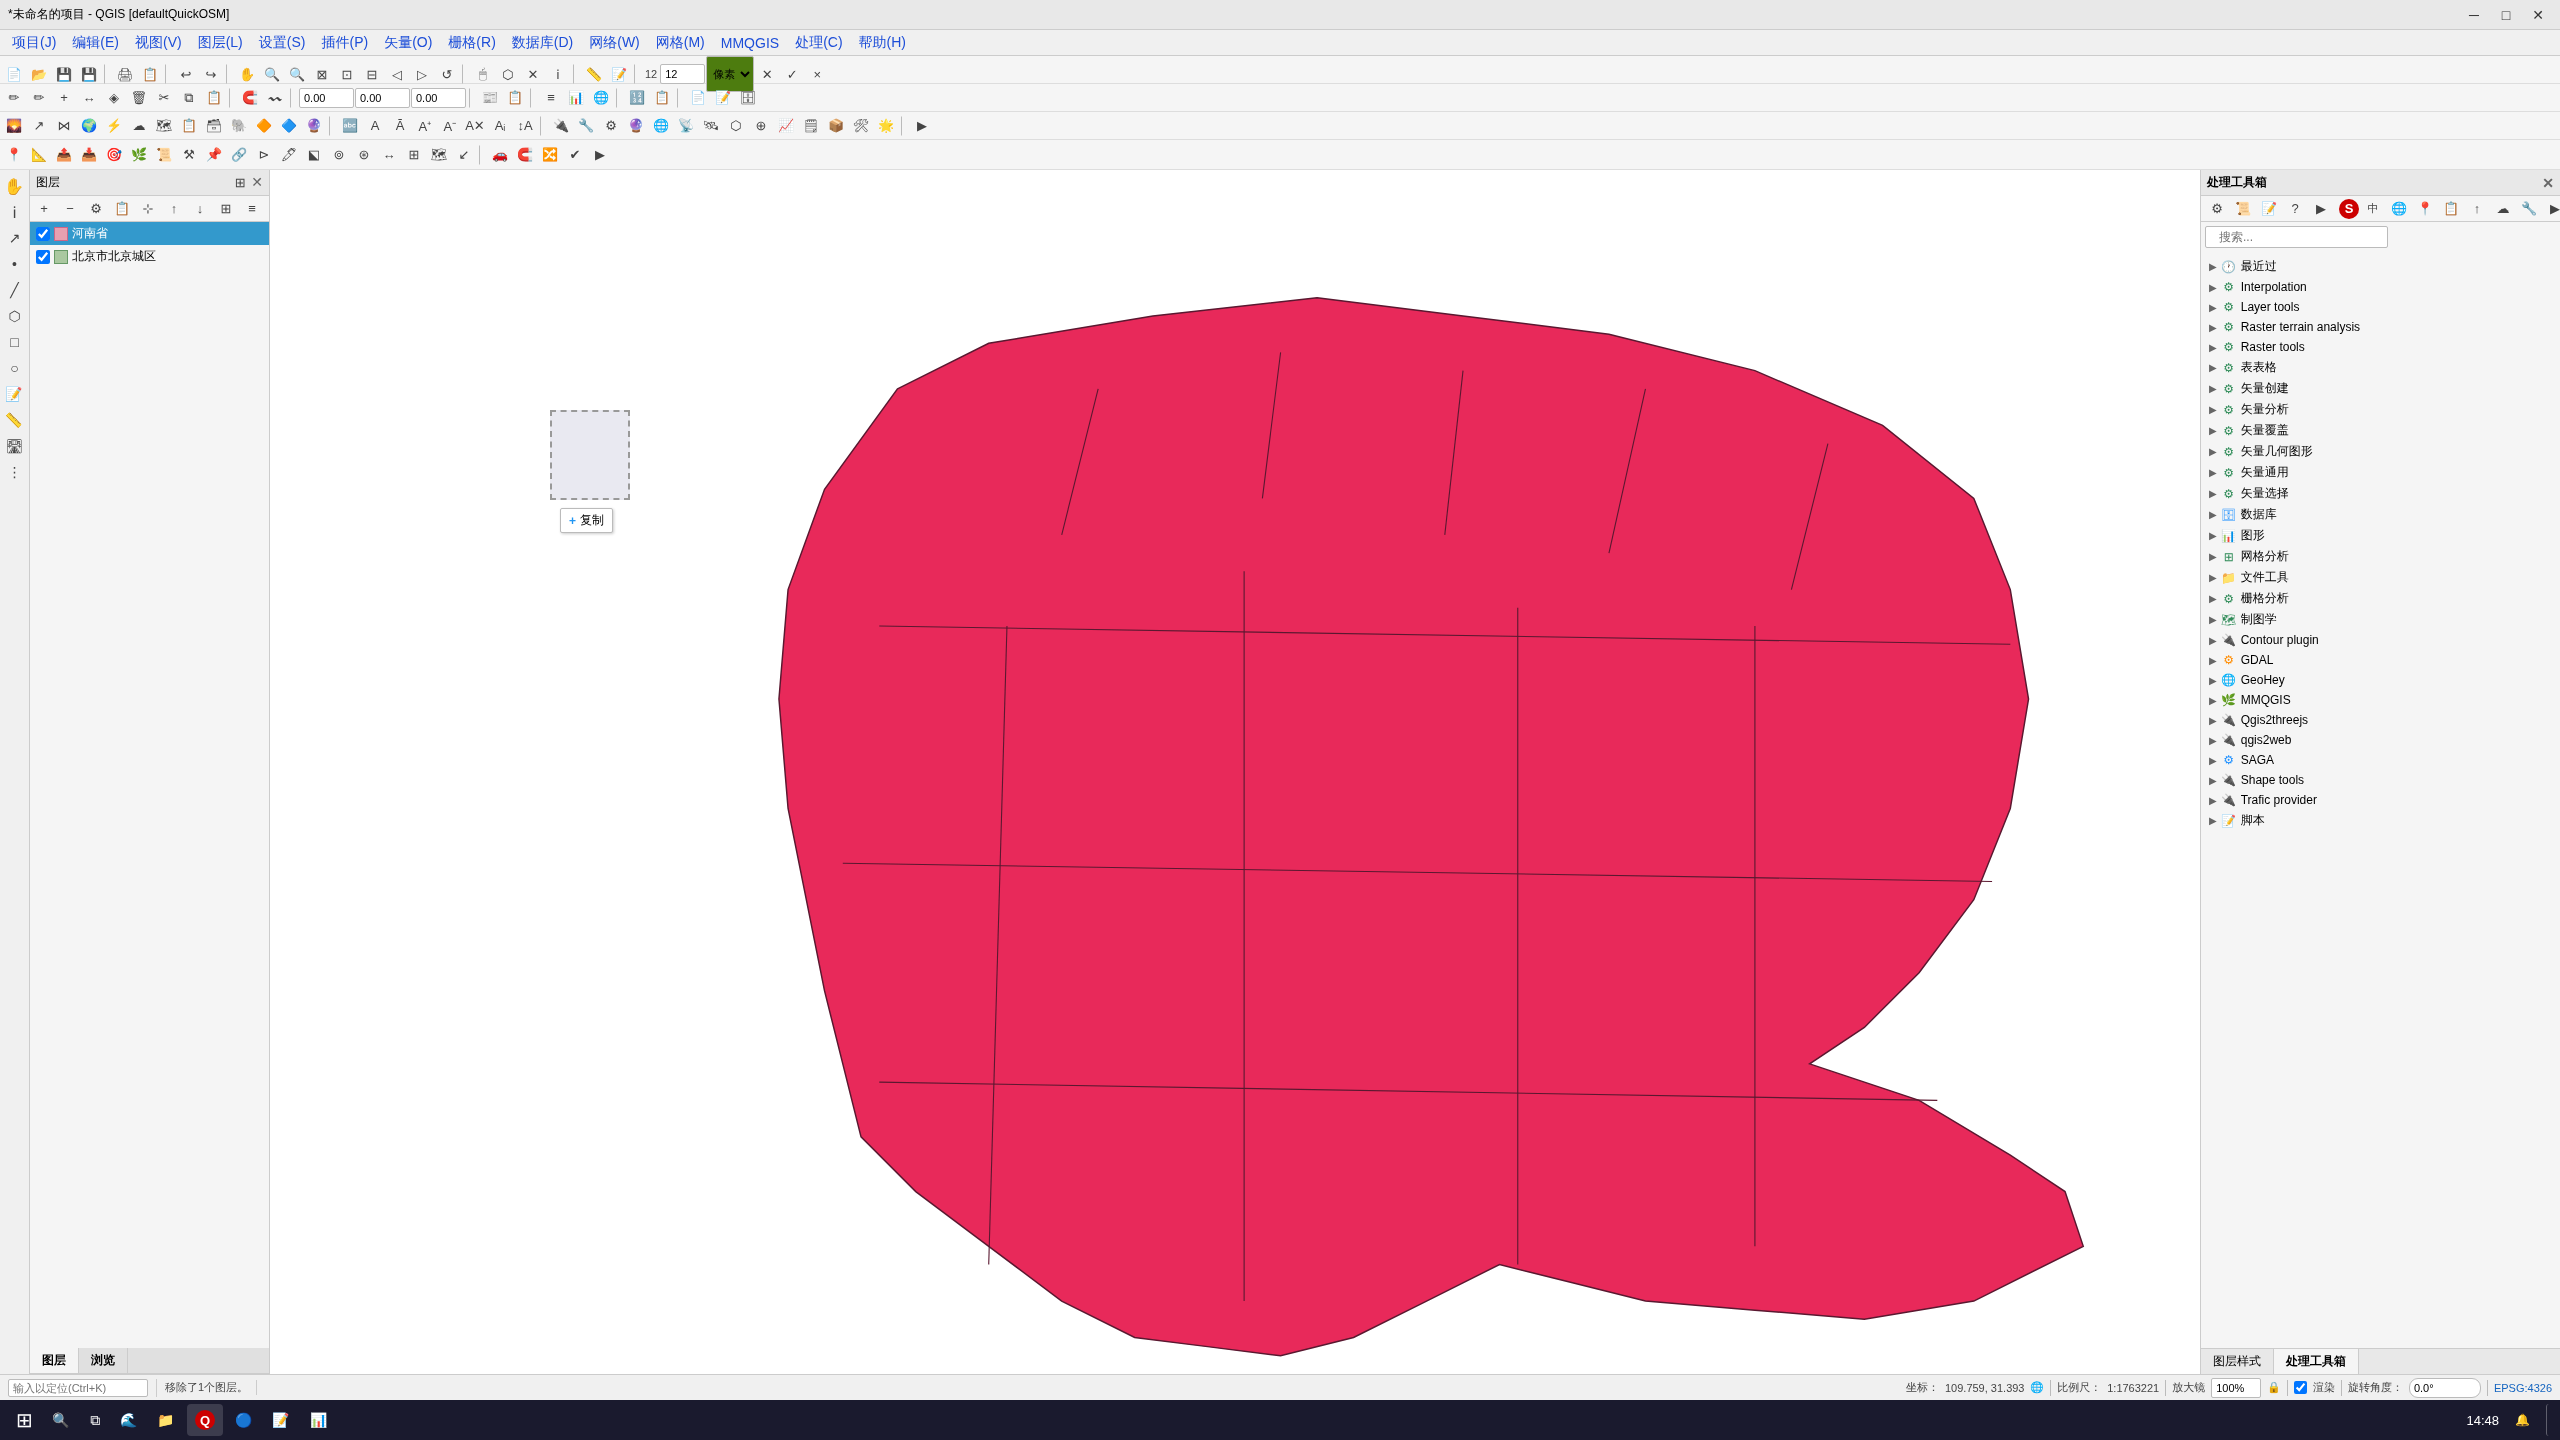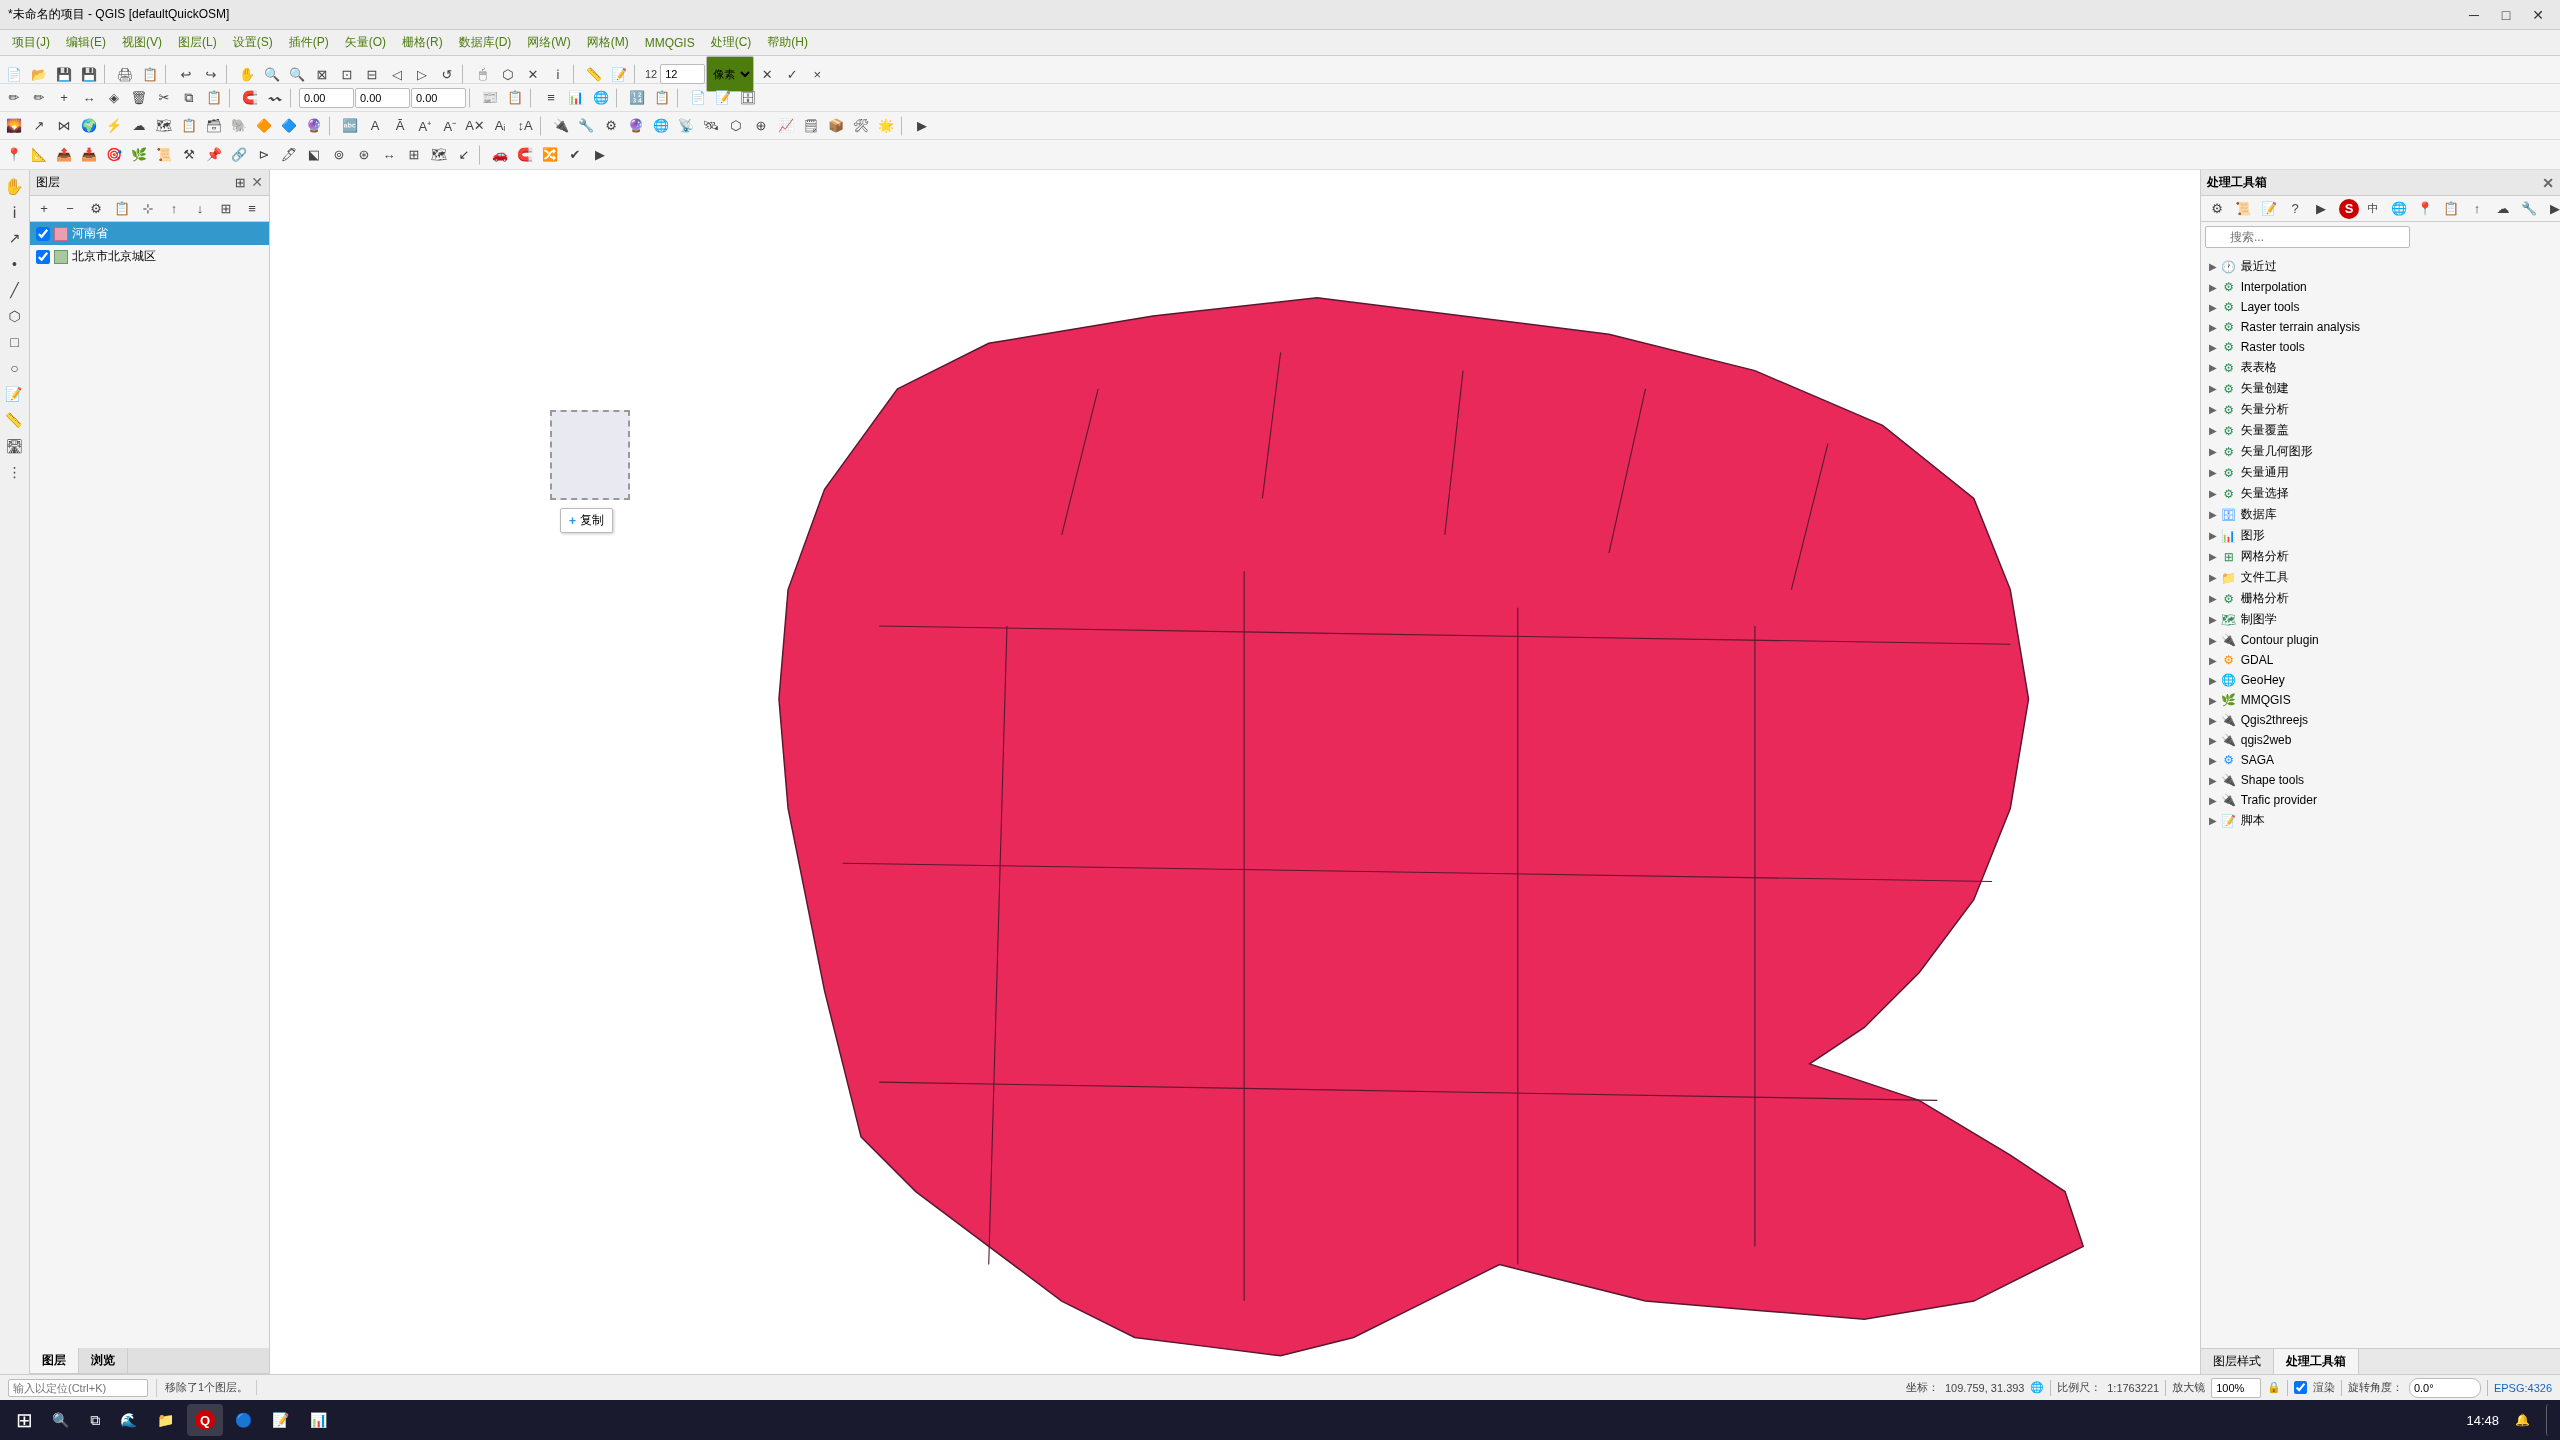--- a/index.html
+++ b/index.html
@@ -28,22 +28,22 @@
       height: 26px;
       background: #f0f0f0;
       display: flex;
       align-items: center;
       padding: 0 4px;
       border-bottom: 1px solid #ccc;
     }
     #menubar .menu-item {
       padding: 2px 8px;
       cursor: pointer;
-      font-size: 12px;
-      color: #4d7c0f;
+      font-size: 14px;
+      color: #1d4ed8;
       border-radius: 2px;
     }
 
     
     .toolbar-row {
       height: 28px;
       background: #f5f5f5;
       display: flex;
       align-items: center;
       padding: 0 2px;
@@ -209,21 +209,21 @@
       align-items: center;
       padding: 0 4px;
       border-bottom: 1px solid #ccc;
       gap: 2px;
     }
     #search-box {
       height: 22px;
       flex: 1;
       border: 1px solid #bbb;
       border-radius: 2px;
-      padding: 0 24px;
+      padding: 0 13px;
       font-size: 12px;
     }
     #tree-content { flex: 1; overflow-y: auto; padding: 4px 0; }
     .tree-item {
       display: flex;
       align-items: center;
       padding: 2px 8px;
       cursor: pointer;
       font-size: 12px;
       gap: 4px;

